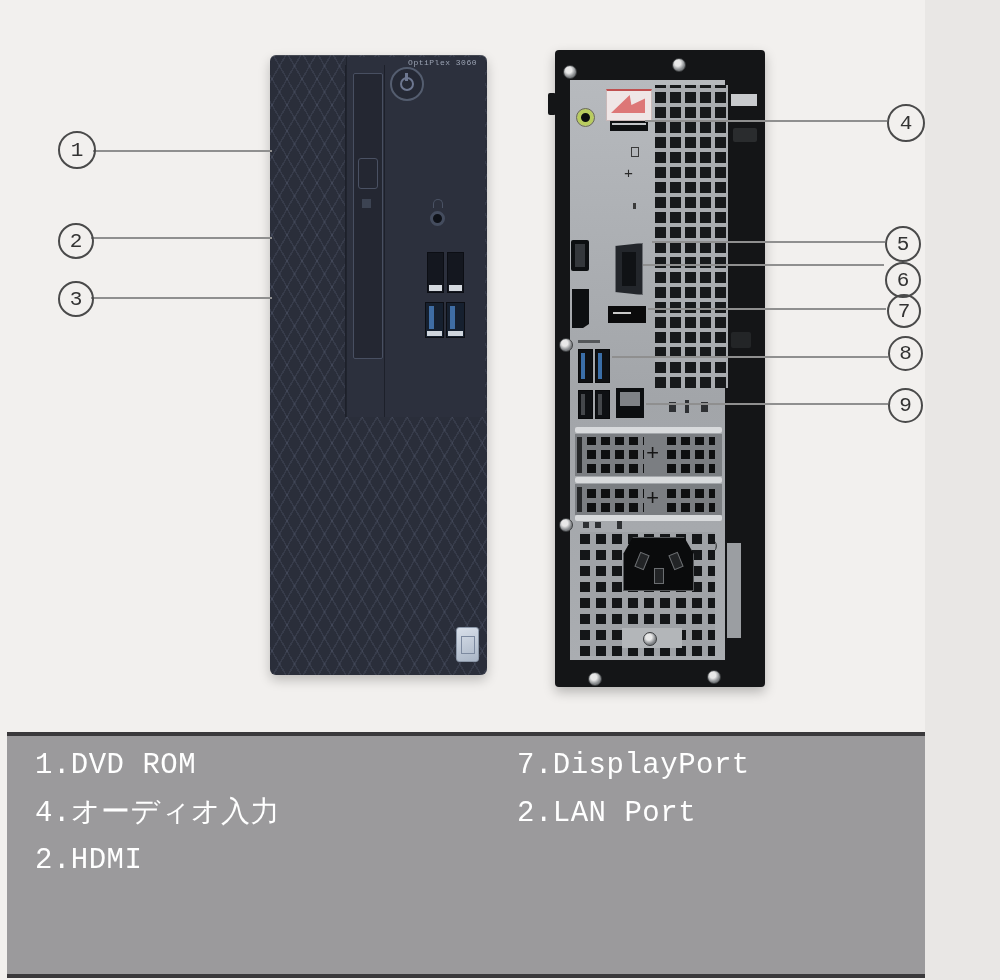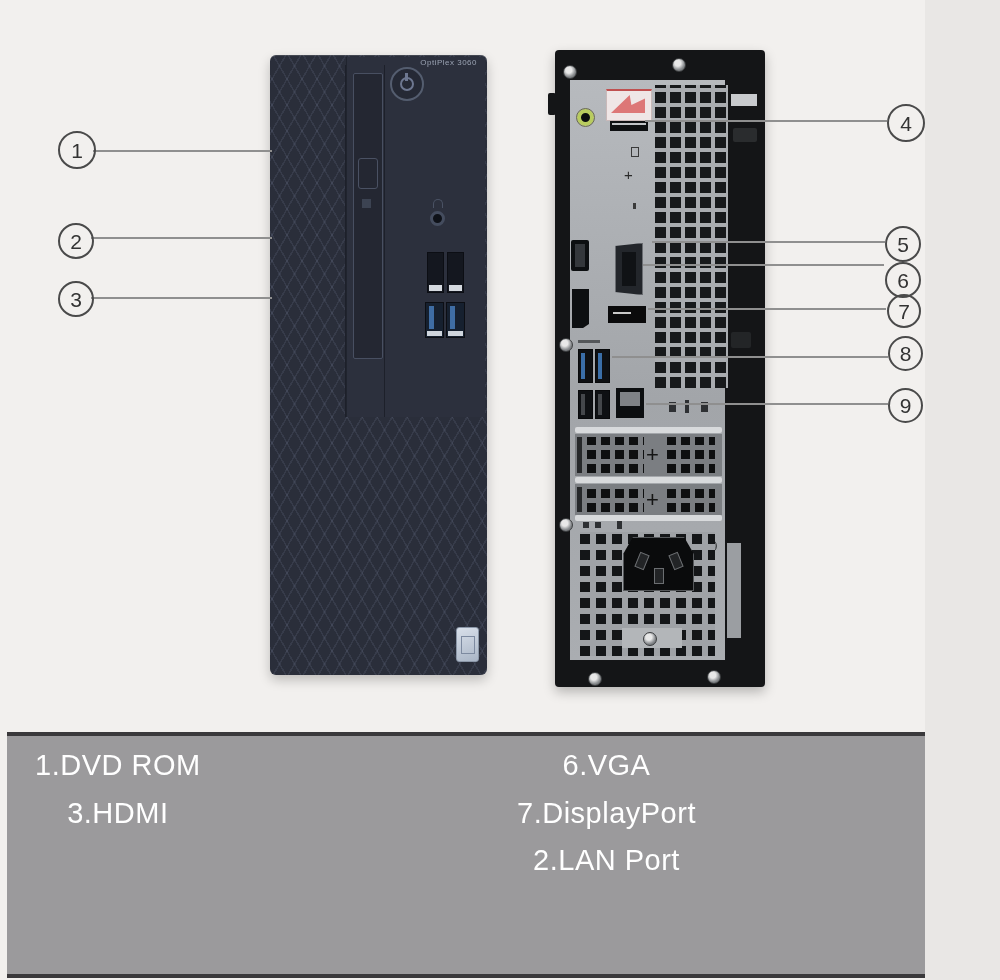--- a/index.html
+++ b/index.html
@@ -1,17 +1,17 @@
 <!DOCTYPE html>
 <html><head>
 <meta charset="utf-8">
 <style>
   html,body{margin:0;padding:0;background:#e9e7e5;}
   .stage{position:relative;width:925px;height:980px;background:#f2f0ee;overflow:hidden;
-         font-family:Liberation Sans, sans-serif;text-align:center;}
+         font-family:Liberation Mono, monospace;}
 
   
   .callout{position:absolute;border:2px solid #4a4a4a;border-radius:50%;
            color:#333;display:flex;align-items:center;justify-content:center;
            font-size:21px;line-height:1;background:transparent;}
   .leader{position:absolute;height:2px;background:#8f8f8f;}
 
   
   .front-pc{position:absolute;left:270px;top:55px;width:217px;height:620px;
     background:
@@ -283,22 +283,22 @@
   <div class="callout" style="left:888px;top:336px;width:31px;height:31px;">
       <span>8</span>
     </div>
   <div class="callout" style="left:888px;top:388px;width:31px;height:31px;">
       <span>9</span>
     </div>
 
   <div class="legend">
     <div class="legend-col left">
       <div>1.DVD ROM</div>
-      <div>3.HDMI</div>
+      <div>4.オーディオ入力</div>
+      <div>2.HDMI</div>
     </div>
     <div class="legend-col right">
-      <div>6.VGA</div>
       <div>7.DisplayPort</div>
       <div>2.LAN Port</div>
     </div>
   </div>
 
 </div>
 
 </body></html>

